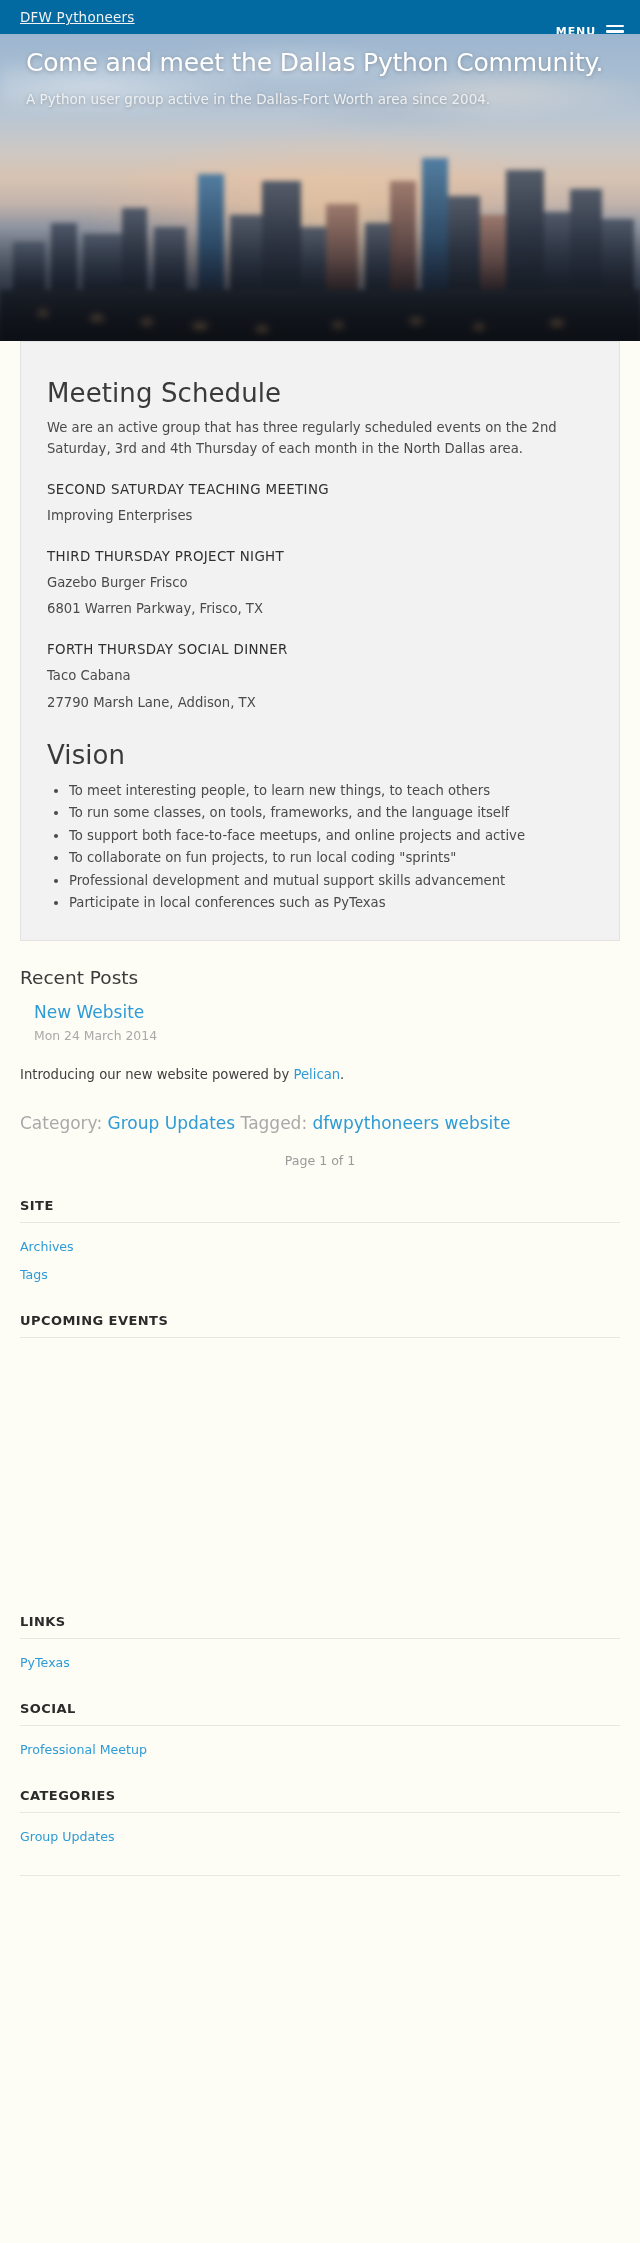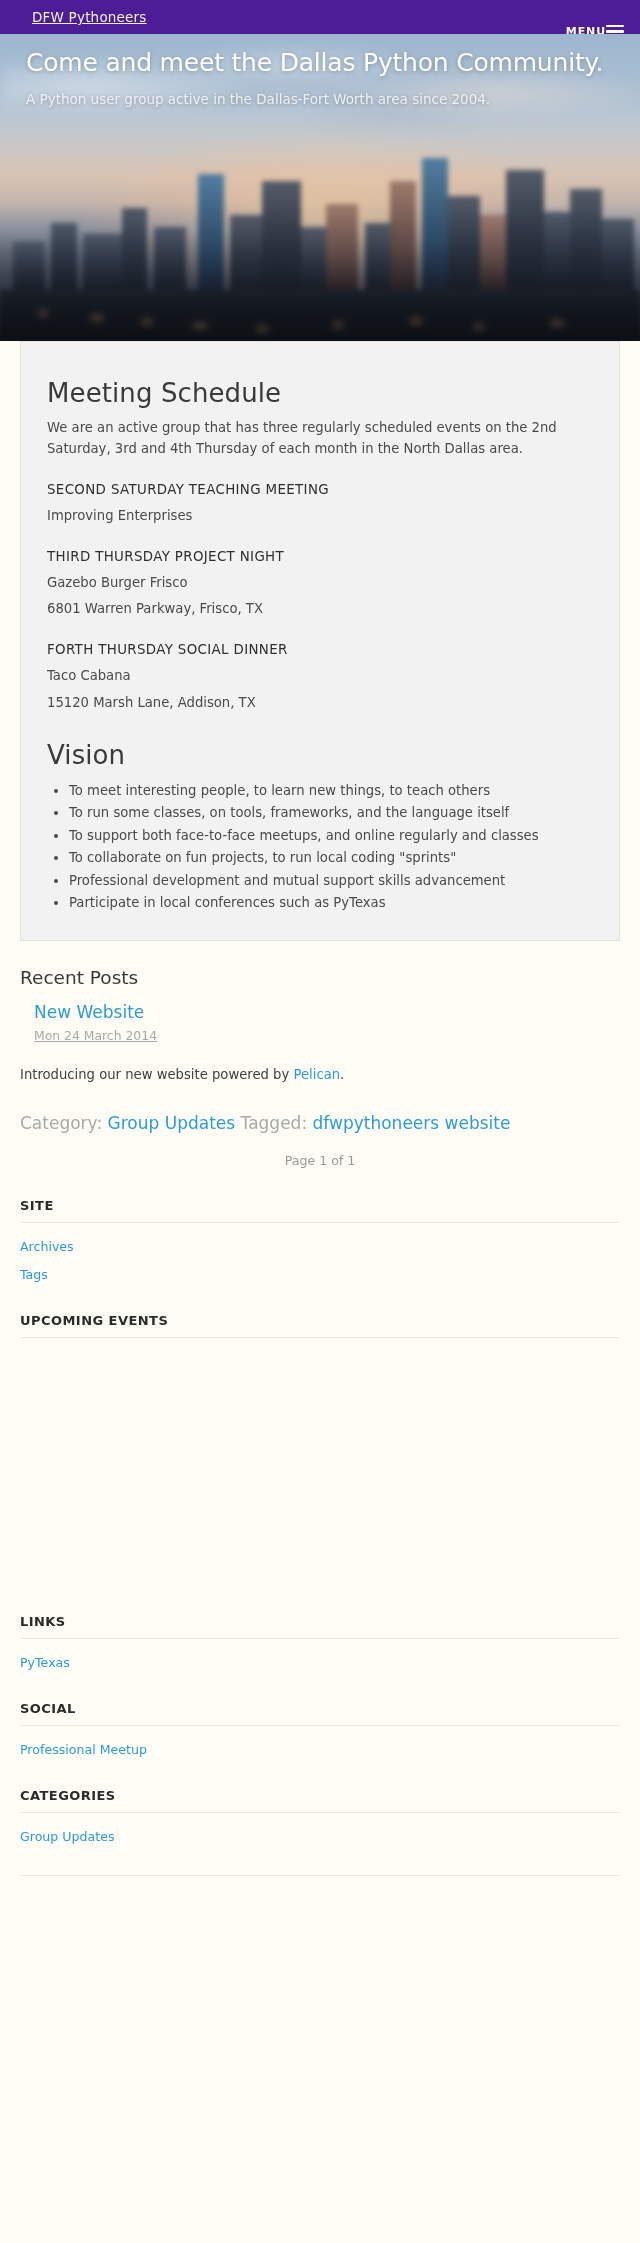--- a/index.html
+++ b/index.html
@@ -8,35 +8,35 @@
     width: 640px;
     background: #fdfdf6;
     font-family: "DejaVu Sans", "Liberation Sans", sans-serif;
     color: #3c3c3c;
     -webkit-font-smoothing: antialiased;
   }
 
   
   .navbar {
     height: 34px;
-    background: #4c1d95;
+    background: #0369a1;
     display: flex;
     align-items: center;
     justify-content: space-between;
-    padding: 0 16px 0 32px;
+    padding: 0 16px 0 20px;
   }
   .brand {
     color: #f2f2f2;
     font-size: 13.5px;
     letter-spacing: .2px;
   }
   .menu-toggle {
     display: flex;
     align-items: flex-start;
-    gap: 0;
+    gap: 10px;
     cursor: pointer;
     margin-top: 29px;
   }
   .menu-label {
     color: #ffffff;
     font-size: 11px;
     font-weight: bold;
     letter-spacing: .9px;
   }
   .hamburger {
@@ -205,21 +205,20 @@
     display: inline-block;
     font-size: 17px;
     color: #2e9bd6;
     text-decoration: none;
     font-weight: 400;
   }
   .post-date {
     margin: 6px 0 0 0;
     font-size: 12.4px;
     color: #a9a9a9;
-    text-decoration: underline;
   }
   .post-body {
     margin: 22px 0 0 0;
     padding-left: 0;
     font-size: 13.2px;
     color: #3f3f3f;
     line-height: 1.5;
   }
   .post-meta {
     margin: 28px 0 0 0;
@@ -330,27 +329,27 @@
 
     <h3>SECOND SATURDAY TEACHING MEETING</h3>
     <p class="addr">Improving Enterprises</p>
 
     <h3>THIRD THURSDAY PROJECT NIGHT</h3>
     <p class="addr">Gazebo Burger Frisco</p>
     <p class="addr">6801 Warren Parkway, Frisco, TX</p>
 
     <h3>FORTH THURSDAY SOCIAL DINNER</h3>
     <p class="addr">Taco Cabana</p>
-    <p class="addr">15120 Marsh Lane, Addison, TX</p>
+    <p class="addr">27790 Marsh Lane, Addison, TX</p>
 
     <h2 class="vision-h">Vision</h2>
     <ul>
       <li>To meet interesting people, to learn new things, to teach others</li>
       <li>To run some classes, on tools, frameworks, and the language itself</li>
-      <li>To support both face-to-face meetups, and online regularly and classes</li>
+      <li>To support both face-to-face meetups, and online projects and active</li>
       <li>To collaborate on fun projects, to run local coding "sprints"</li>
       <li>Professional development and mutual support skills advancement</li>
       <li>Participate in local conferences such as PyTexas</li>
     </ul>
   </section>
 
   <section>
     <h2 class="section-title">Recent Posts</h2>
 
     <article class="post">

